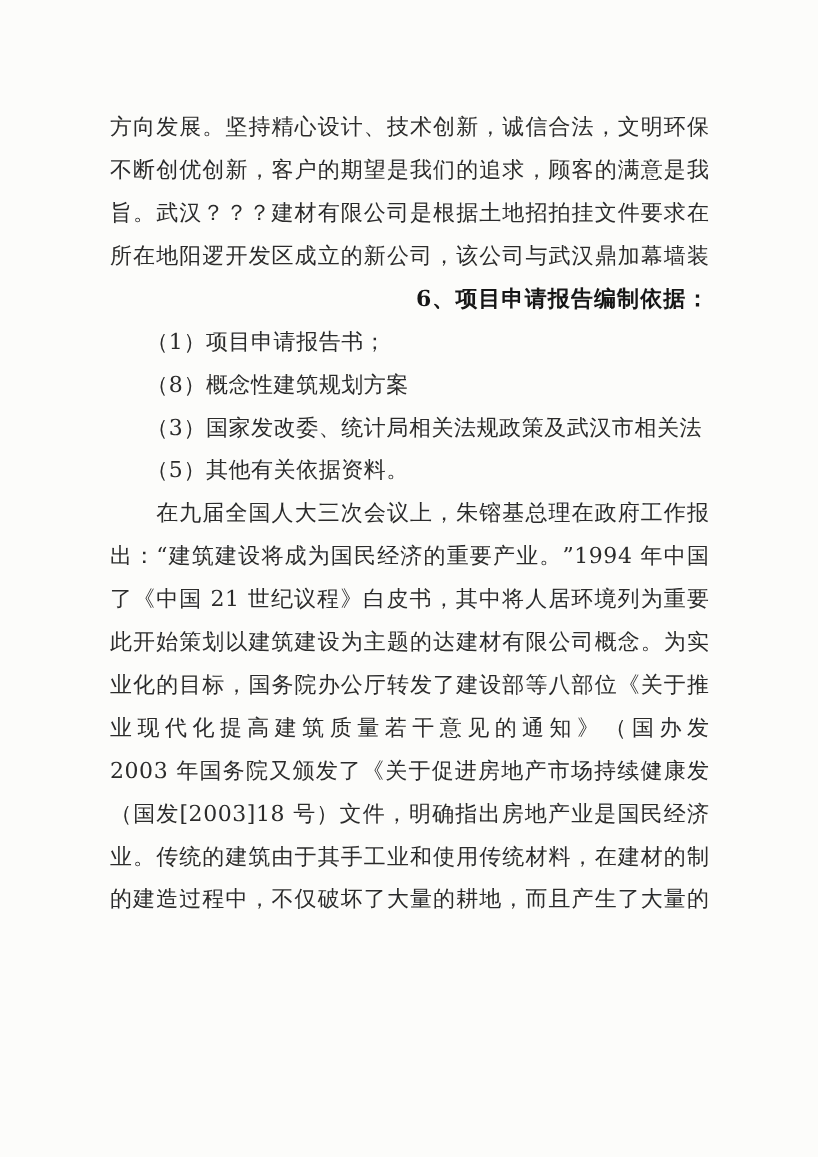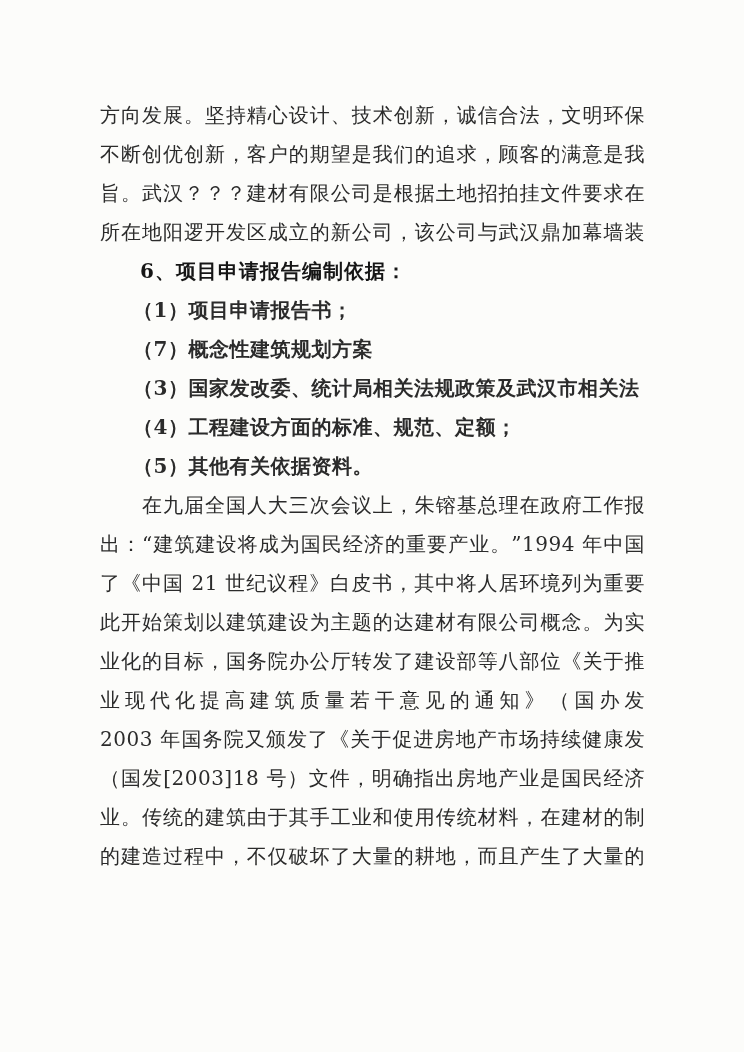--- a/index.html
+++ b/index.html
@@ -31,24 +31,24 @@
   .line.j {
     text-align: justify;
     text-align-last: justify;
     text-justify: inter-character;
   }
   .line.heading {
     font-weight: 700;
     color: #161616;
     padding-left: 40px;
     letter-spacing: 1px;
+    text-align: right;
   }
   .line.item {
     padding-left: 33px;
-    font-weight: bold;
   }
   .line.first-indent {
     padding-left: 42px;
   }
 </style>
 </head>
 <body>
 
 <div class="page">
 
@@ -56,23 +56,22 @@
     <div class="line j">方向发展。坚持精心设计、技术创新，诚信合法，文明环保施工，</div>
     <div class="line j">不断创优创新，客户的期望是我们的追求，顾客的满意是我们的宗</div>
     <div class="line j">旨。武汉？？？建材有限公司是根据土地招拍挂文件要求在该地块</div>
     <div class="line j">所在地阳逻开发区成立的新公司，该公司与武汉鼎加幕墙装饰有限</div>
   </div>
 
   <div class="line heading">6、项目申请报告编制依据：</div>
 
   <div>
     <div class="line item">（1）项目申请报告书；</div>
-    <div class="line item">（7）概念性建筑规划方案</div>
+    <div class="line item">（8）概念性建筑规划方案</div>
     <div class="line item">（3）国家发改委、统计局相关法规政策及武汉市相关法规政策</div>
-    <div class="line item">（4）工程建设方面的标准、规范、定额；</div>
     <div class="line item">（5）其他有关依据资料。</div>
   </div>
 
 
   <div>
     <div class="line j first-indent">在九届全国人大三次会议上，朱镕基总理在政府工作报告中指</div>
     <div class="line j">出：“建筑建设将成为国民经济的重要产业。”1994 年中国政府编制</div>
     <div class="line j">了《中国 21 世纪议程》白皮书，其中将人居环境列为重要内容，从</div>
     <div class="line j">此开始策划以建筑建设为主题的达建材有限公司概念。为实现建筑工</div>
     <div class="line j">业化的目标，国务院办公厅转发了建设部等八部位《关于推进建筑产</div>

